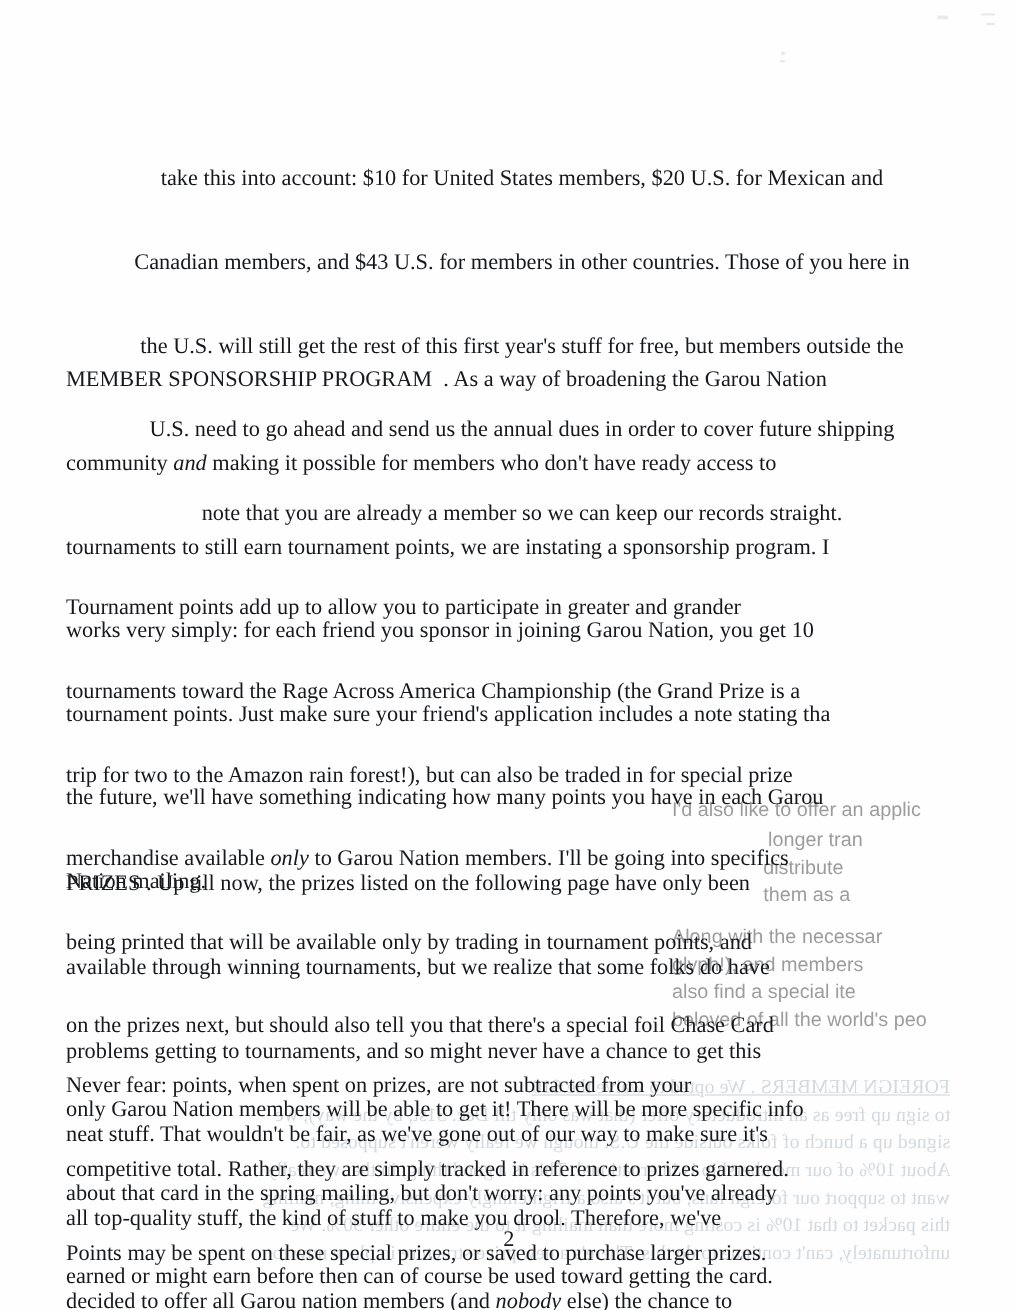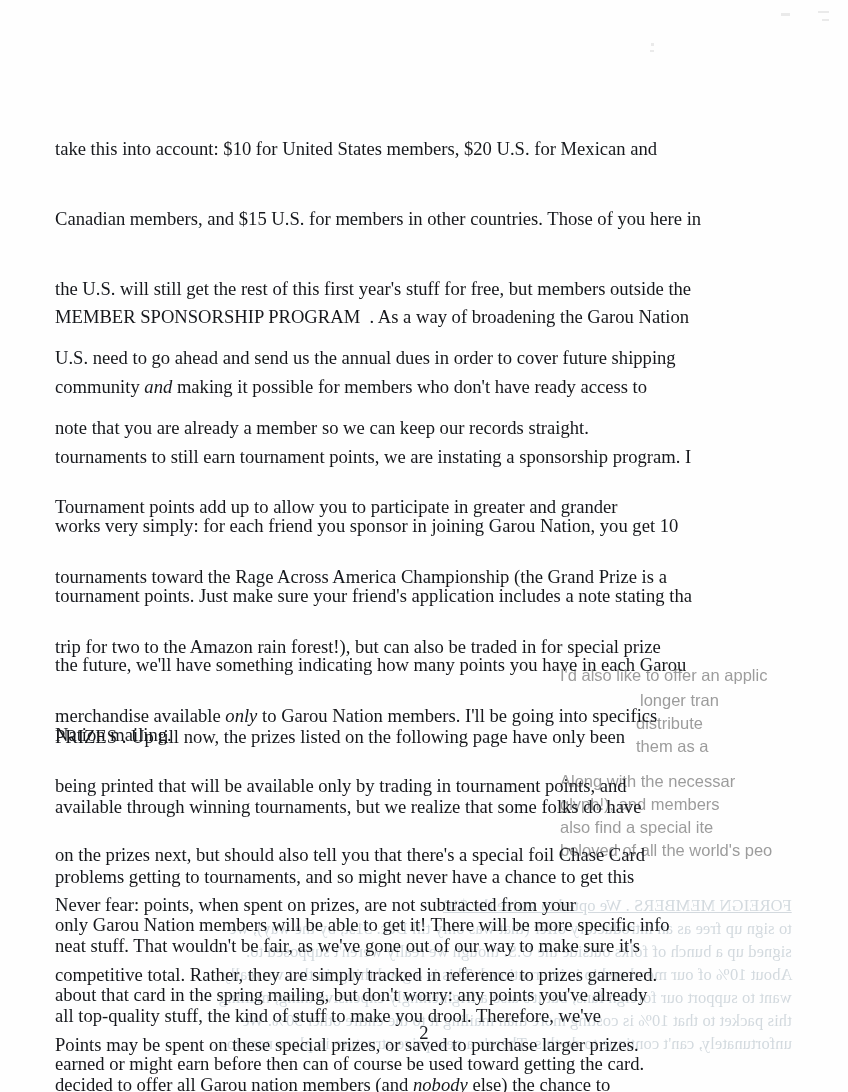--- a/index.html
+++ b/index.html
@@ -142,23 +142,23 @@
     <div class="bleed-mirror" style="right:56px; top:917px;">to sign up free as an introductory offer (that was only till Dec. 31st, by the way), we</div>
     <div class="bleed-mirror" style="right:56px; top:940px;">signed up a bunch of folks outside the U.S.  though we really weren't supposed to.</div>
     <div class="bleed-mirror" style="right:56px; top:963px;">About 10% of our membership is international.  This is a good thing, in that we really</div>
     <div class="bleed-mirror" style="right:56px; top:986px;">want to support our foreign fans, but it's also a frighteningly expensive thing; mailing</div>
     <div class="bleed-mirror" style="right:56px; top:1009px;">this packet to that 10% is costing more than mailing it to the entire other 90%. We</div>
     <div class="bleed-mirror" style="right:56px; top:1032px;">unfortunately, can't continue to do this. There's a new price structure in place now to</div>
   </div>
 
   <div class="content">
 
-    <div class="para" style="top:91px;">
+    <div class="para" style="top:91px;text-align:center;">
       <span class="ln">take this into account: $10 for United States members, $20 U.S. for Mexican and</span>
-      <span class="ln">Canadian members, and $15 U.S. for members in other countries. Those of you here in</span>
+      <span class="ln">Canadian members, and $43 U.S. for members in other countries. Those of you here in</span>
       <span class="ln">the U.S. will still get the rest of this first year's stuff for free, but members outside the</span>
       <span class="ln">U.S. need to go ahead and send us the annual dues in order to cover future shipping</span>
       <span class="ln">note that you are already a member so we can keep our records straight.</span>
     </div>
 
     <div class="para" style="top:259px;">
       <span class="ln"><span class="hd">MEMBER SPONSORSHIP PROGRAM</span><span class="hd">  </span><span>. As a way of broadening the Garou Nation</span></span>
       <span class="ln">community <span class="it">and</span> making it possible for members who don't have ready access to</span>
       <span class="ln">tournaments to still earn tournament points, we are instating a sponsorship program. I</span>
       <span class="ln">works very simply: for each friend you sponsor in joining Garou Nation, you get 10</span>

